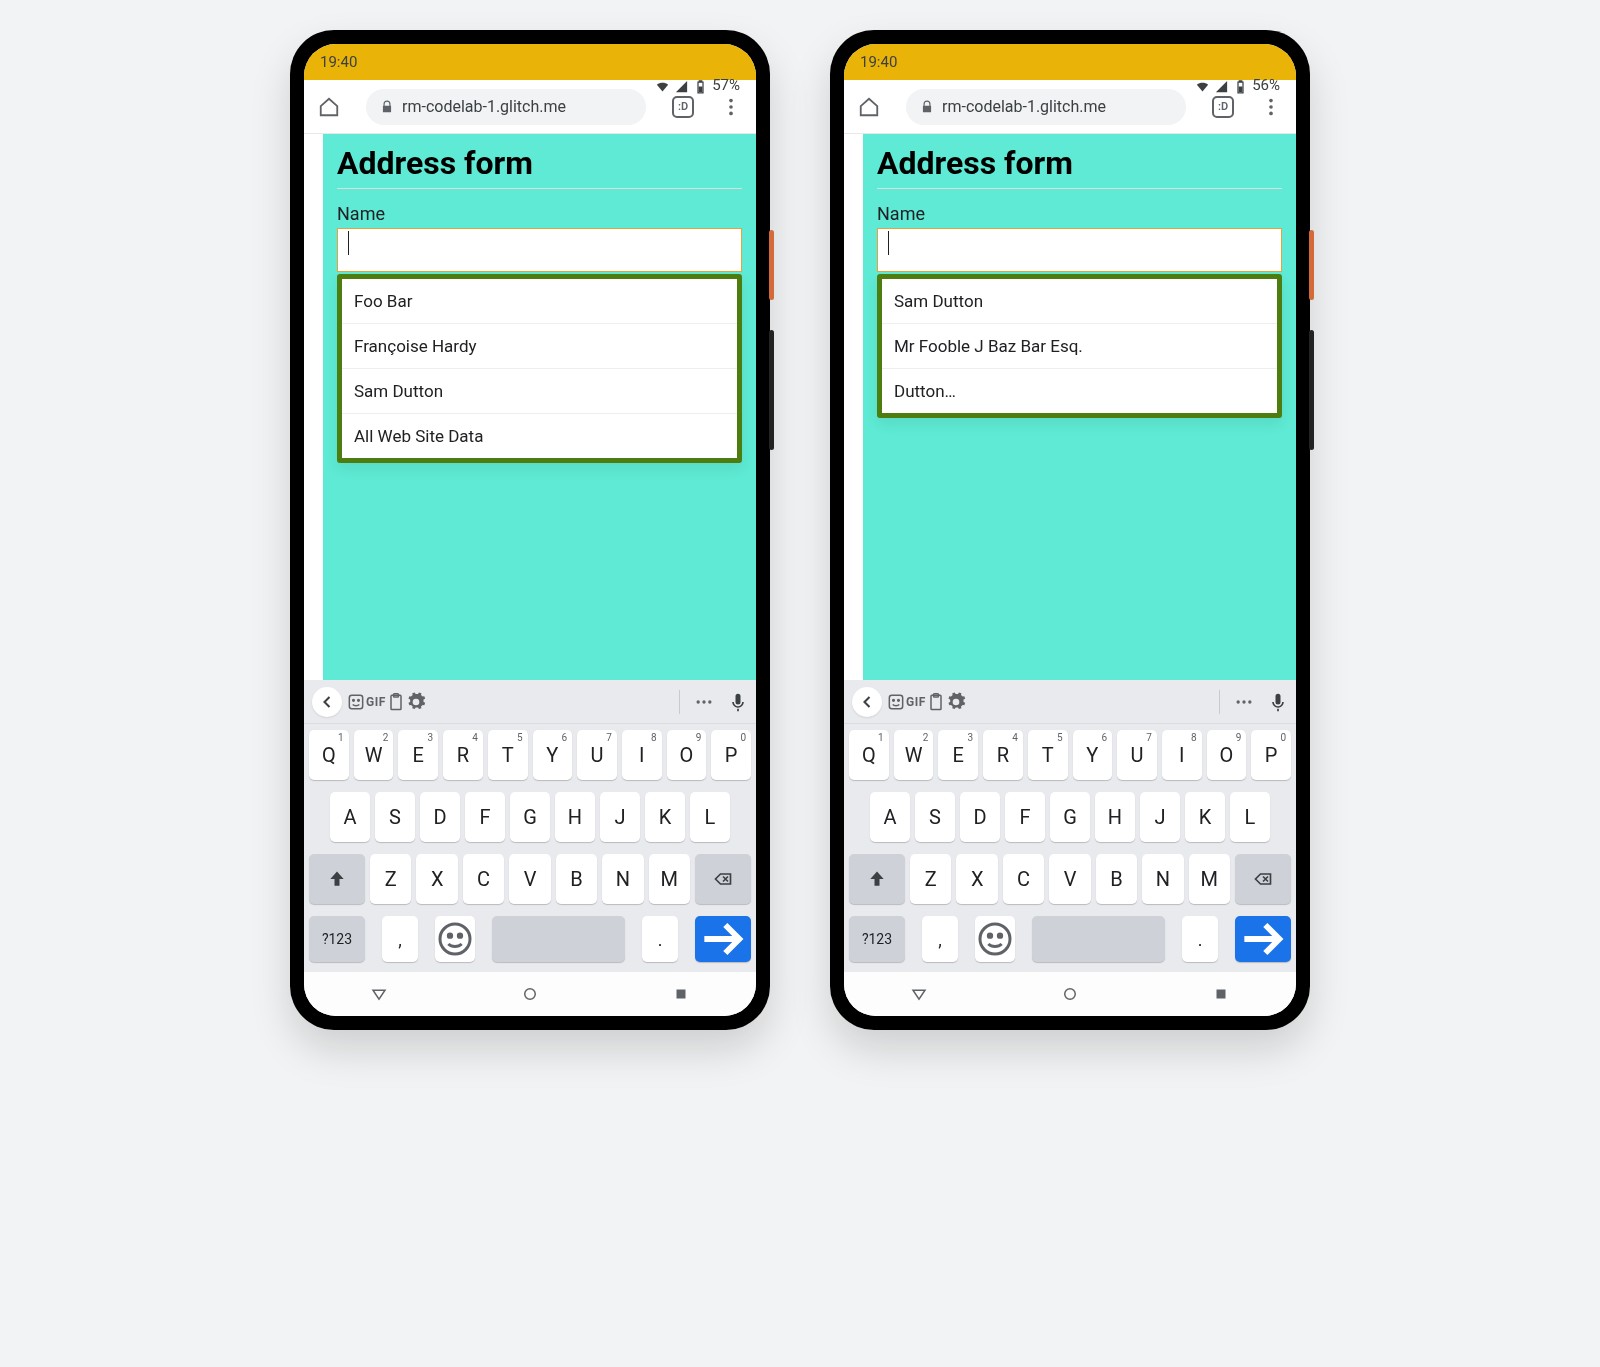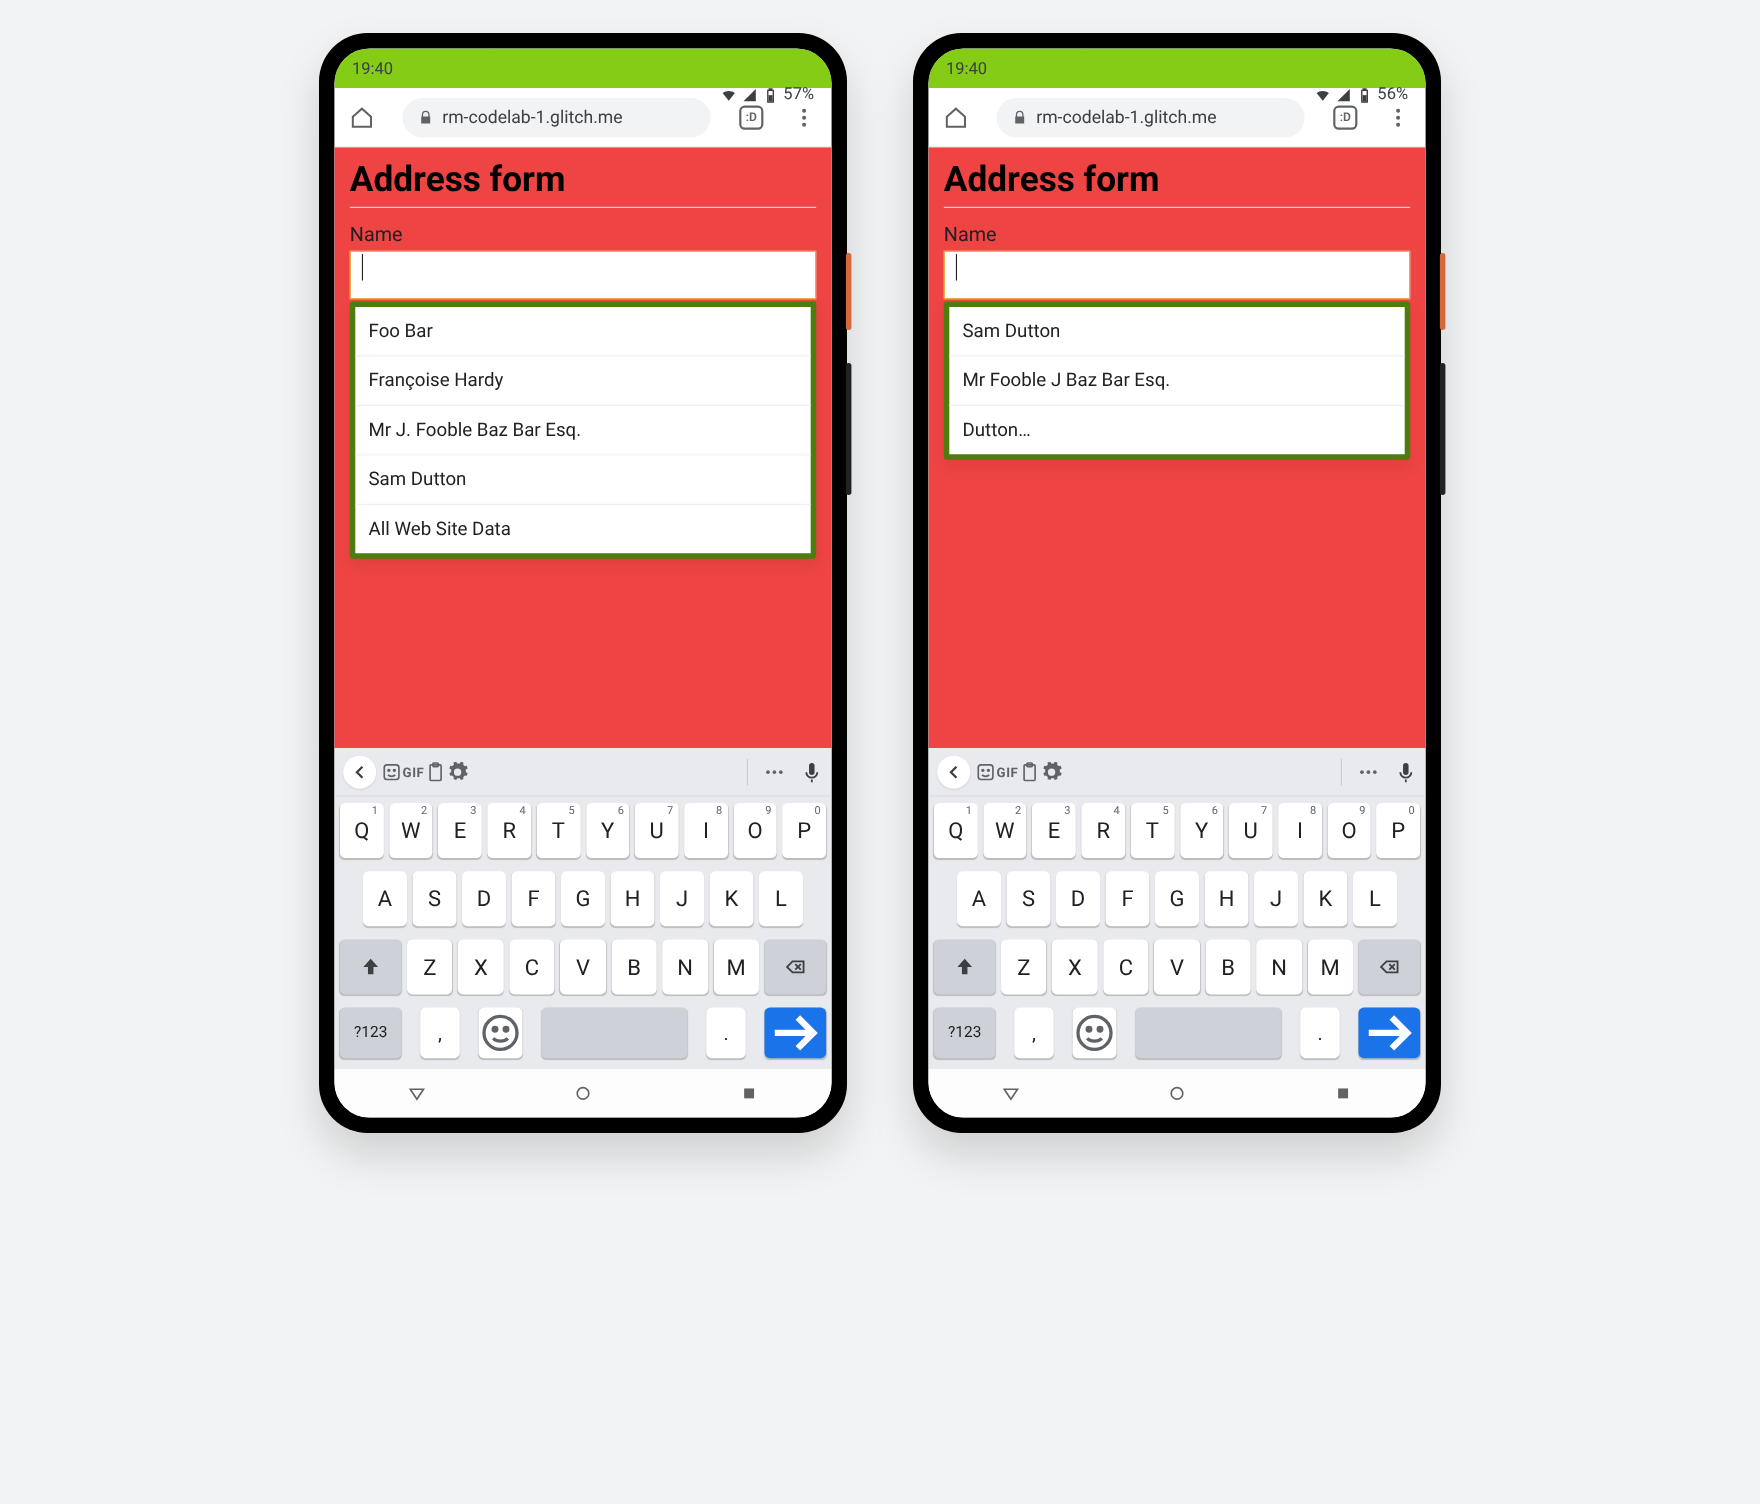--- a/index.html
+++ b/index.html
@@ -44,21 +44,21 @@
     display: flex;
     flex-direction: column;
     position: relative;
   }
   
   .statusbar {
     height: 36px;
     display: flex; align-items: center; justify-content: space-between;
     padding: 0 16px;
     font-size: 15px; color: #3c4043;
-    background: #84cc16;
+    background: #eab308;
   }
   .status-right { display: flex; align-items: flex-end; gap: 4px; margin-top: 45px; }
   .status-right svg { width: 15px; height: 15px; }
   
   .chromebar {
     height: 54px;
     display: flex; align-items: center; gap: 26px;
     padding: 0 14px;
     border-bottom: 1px solid #e8e8e8;
   }
@@ -81,22 +81,23 @@
   .tab-icon {
     width: 22px; height: 22px;
     border: 2px solid #5f6368; border-radius: 5px;
     display: flex; align-items: center; justify-content: center;
     font-size: 11px; font-weight: 600; color: #5f6368;
   }
   
   .page {
     flex: 1;
     padding: 10px 14px 0;
-    background: #ef4444;
+    background: #5eead4;
     overflow: hidden;
+    margin-left: 19px;
   }
   .page h1 {
     font-size: 32px; font-weight: 700;
     padding-bottom: 6px;
     border-bottom: 1px solid #ddd;
     margin-bottom: 14px;
   }
   .label { font-size: 18px; color: #202124; margin-bottom: 4px; }
   .name-input {
     width: 100%;
@@ -243,21 +244,20 @@
         </svg>
     </div>
 
     <div class="page">
       <h1>Address form</h1>
       <div class="label">Name</div>
       <div class="name-input"><span class="cursor"></span></div>
       <div class="dropdown">
           <div class="dropdown-item">Foo Bar</div>
           <div class="dropdown-item">Françoise Hardy</div>
-          <div class="dropdown-item">Mr J. Fooble Baz Bar Esq.</div>
           <div class="dropdown-item">Sam Dutton</div>
           <div class="dropdown-item">All Web Site Data</div>
         </div>
     </div>
 
     <div class="kb">
       <div class="kb-suggest">
         <div class="chev">
             <svg viewBox="0 0 24 24" fill="none" stroke="#3c4043" stroke-width="2.5">
               <path d="M15 6l-6 6 6 6"></path>

